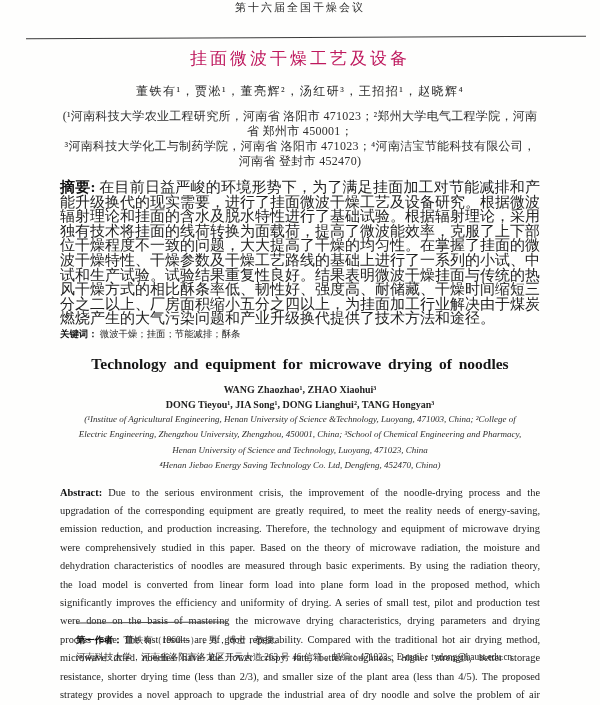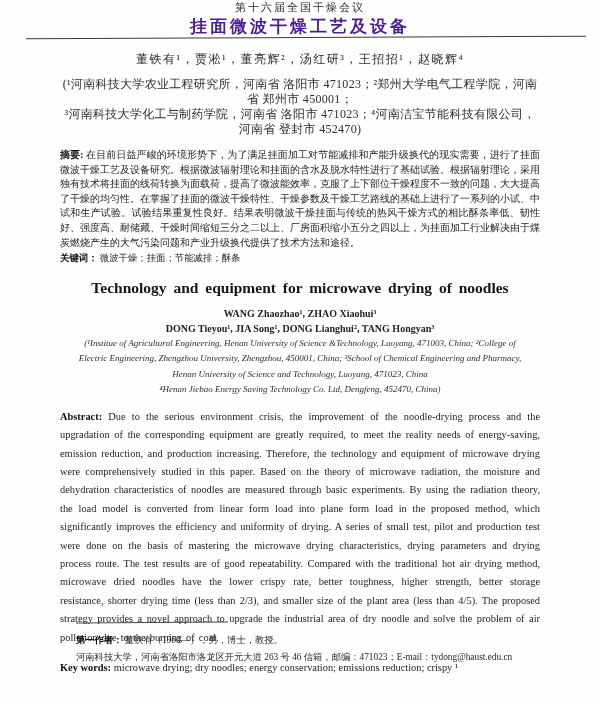--- a/index.html
+++ b/index.html
@@ -18,34 +18,34 @@
     padding-top:0;text-align:center;
     font-size:11px;letter-spacing:2px;color:#2a2a2a;
   }
   .head-rule{
     position:absolute;top:37px;left:26px;width:560px;height:0;
     border-top:1.4px solid #3a3a3a;transform:rotate(-0.25deg);
   }
   .content{margin:0 60px;width:480px;}
   
   .cn-title{
-    text-align:center;
-    font-size:17px;font-weight:bold;letter-spacing:3px;color:#4c1d95;
+    margin-top:32px;text-align:center;
+    font-size:17px;font-weight:normal;letter-spacing:3px;color:#be185d;
   }
   .cn-authors{
     margin-top:13px;text-align:center;
     font-size:12px;letter-spacing:1.5px;color:#2b2b2b;
   }
   .cn-affil{
     margin-top:9px;text-align:center;
     font-size:12px;line-height:15px;color:#2e2e2e;letter-spacing:0.3px;
   }
   .cn-abstract{
     margin-top:11px;text-align:justify;
-    font-size:10px;line-height:14.6px;color:#222;
+    font-size:15px;line-height:14.6px;color:#222;
   }
   .cn-abstract .lbl,.cn-keywords .lbl{font-weight:bold;color:#111;}
   .cn-keywords{
     margin-top:1px;text-align:left;
     font-size:9.4px;line-height:14.6px;color:#222;
   }
   
   .en-title{
     margin-top:13px;text-align:center;
     font-size:15.5px;font-weight:bold;color:#161616;

